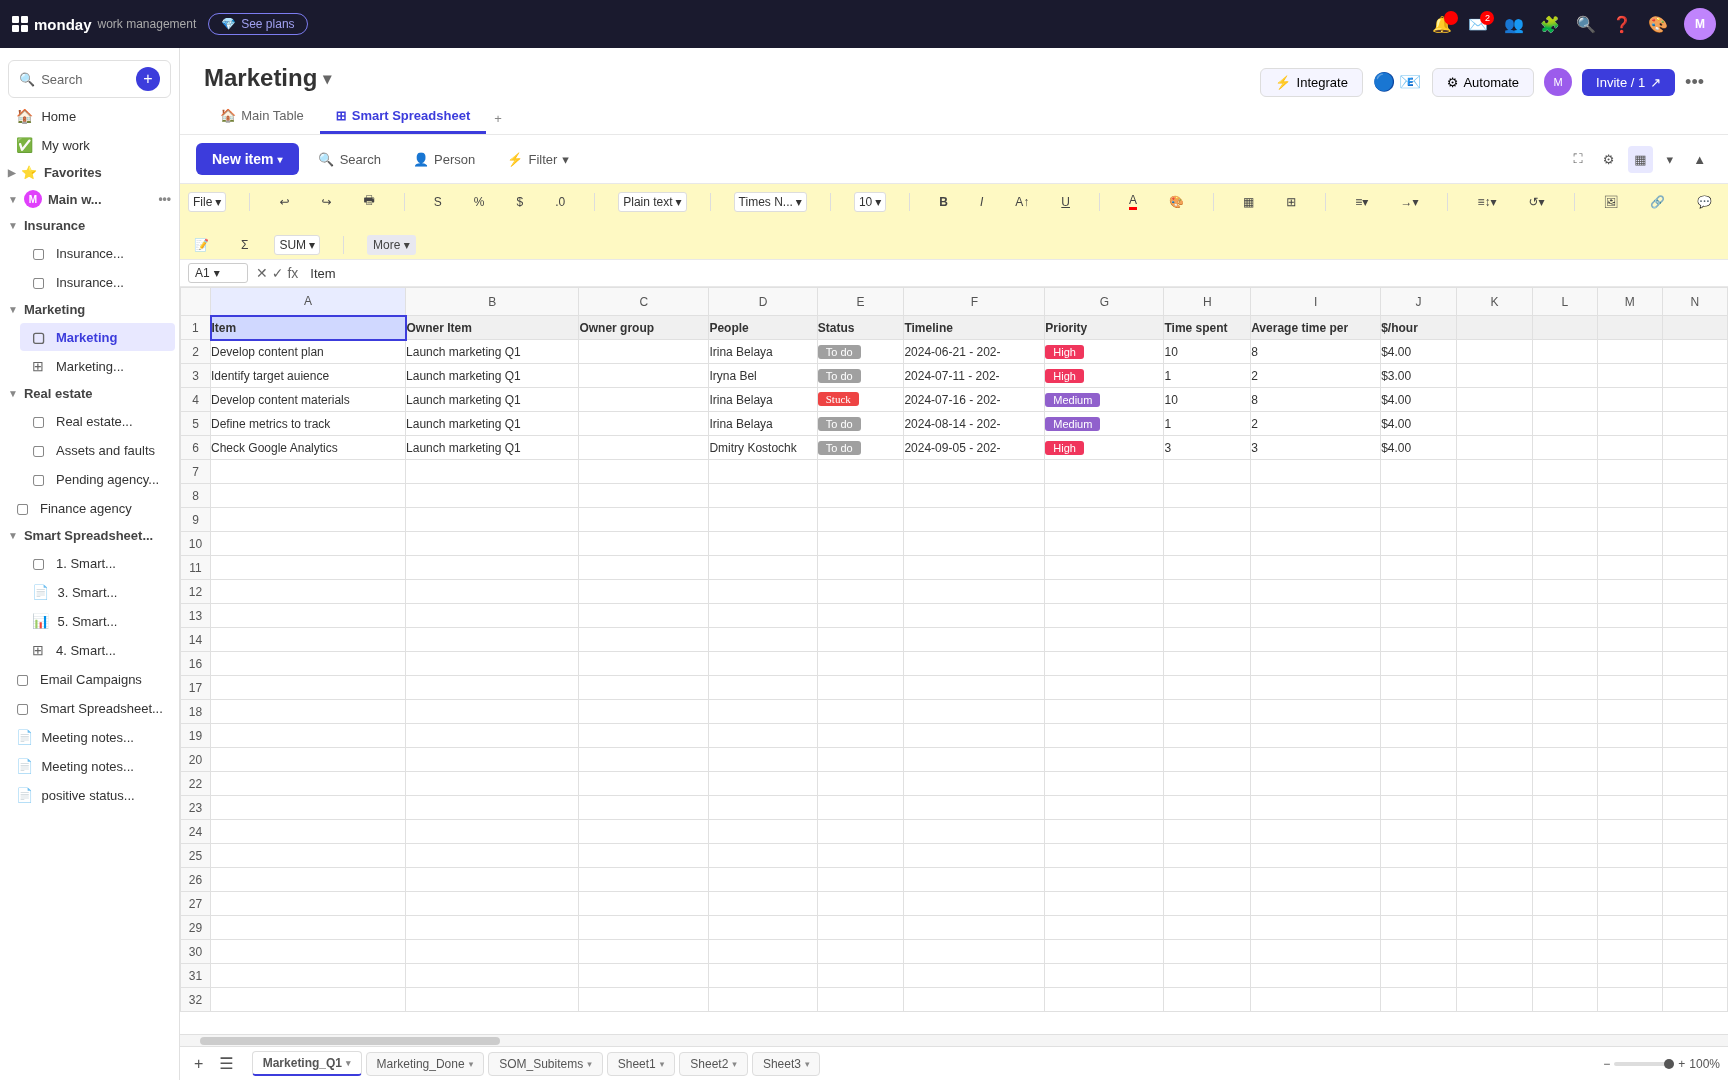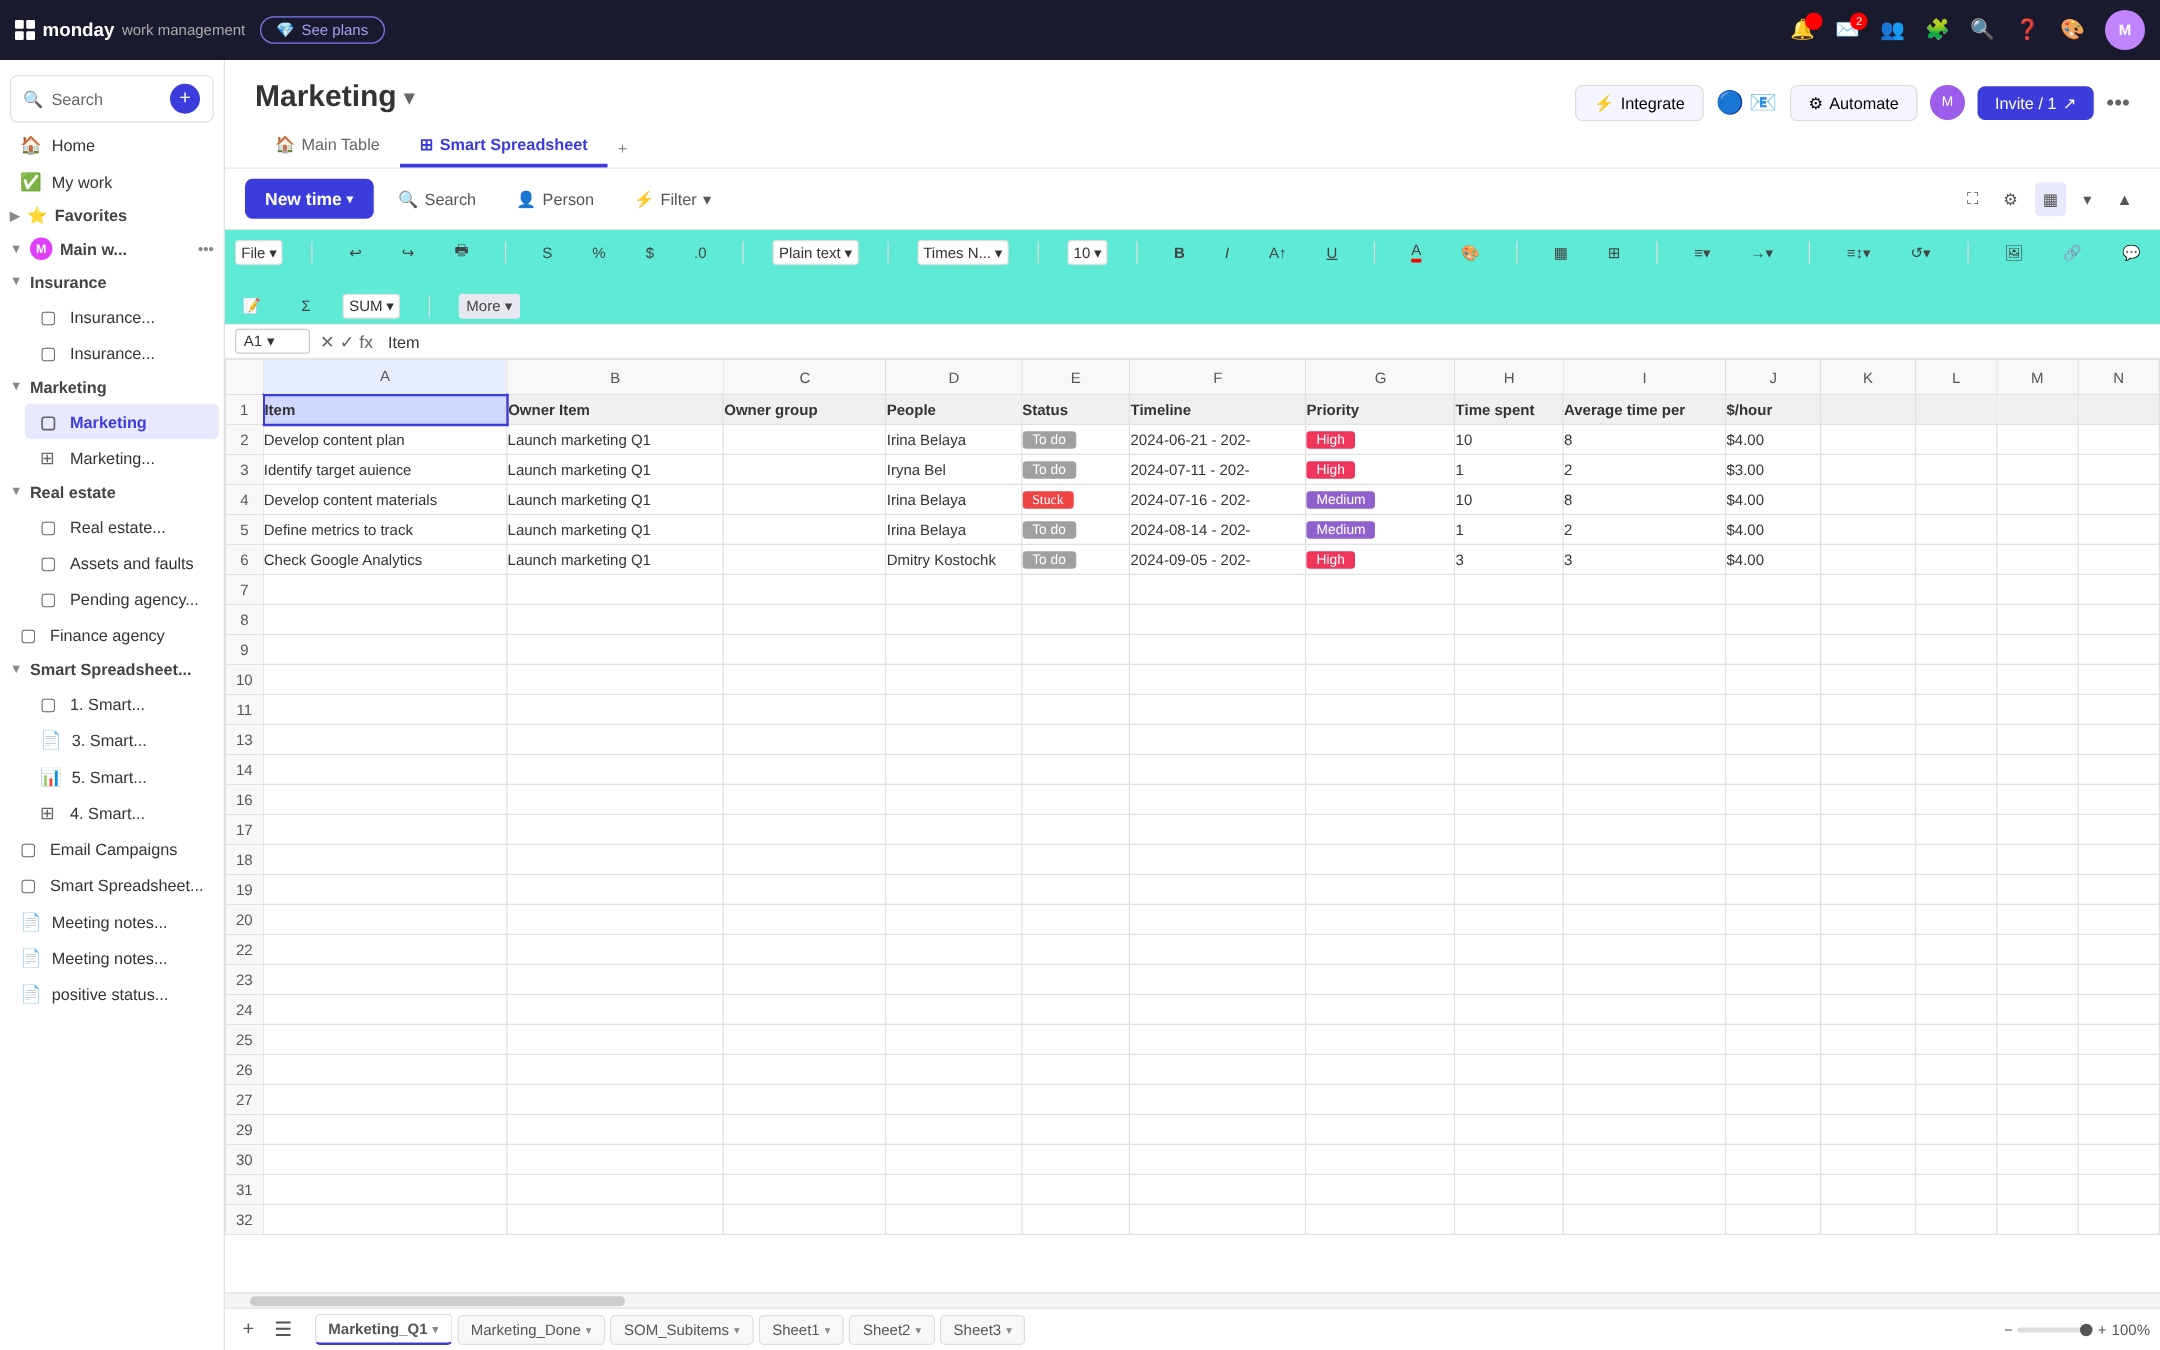--- a/index.html
+++ b/index.html
@@ -46,21 +46,21 @@
     .toolbar-right { margin-left: auto; display: flex; align-items: center; gap: 8px; }
     .toolbar-icon-btn { padding: 6px; cursor: pointer; color: #555; border-radius: 4px; }
 
     
     .formula-bar { display: flex; align-items: center; padding: 3px 8px; border-bottom: 1px solid #e8e8e8; background: #fff; gap: 8px; }
     .cell-ref { min-width: 60px; border: 1px solid #ccc; border-radius: 3px; padding: 2px 6px; font-size: 12px; color: #333; display: flex; align-items: center; gap: 4px; }
     .formula-actions { display: flex; gap: 4px; color: #666; font-size: 14px; }
     .formula-content { flex: 1; font-size: 13px; color: #333; padding: 2px 4px; }
 
     
-    .fmt-toolbar { display: flex; align-items: center; gap: 20px; padding: 4px 8px; border-bottom: 1px solid #e8e8e8; background: #5eead4; flex-wrap: wrap; }
+    .fmt-toolbar { display: flex; align-items: center; gap: 20px; padding: 4px 8px; border-bottom: 1px solid #e8e8e8; background: #fef9c3; flex-wrap: wrap; }
     .fmt-btn { padding: 3px 6px; cursor: pointer; color: #444; border-radius: 3px; font-size: 12px; border: none; background: none; }
     .fmt-select { border: 1px solid #ddd; border-radius: 3px; padding: 2px 4px; font-size: 12px; color: #333; cursor: pointer; background: #fff; display: flex; align-items: center; gap: 3px; }
     .fmt-divider { width: 1px; height: 18px; background: #ddd; margin: 0 3px; }
     .fmt-btn.bold { font-weight: 700; }
     .fmt-btn.italic { font-style: italic; }
 
     
     .spreadsheet-container { flex: 1; overflow: auto; position: relative; }
     .spreadsheet { border-collapse: collapse; width: 100%; min-width: 1400px; }
     .spreadsheet th, .spreadsheet td { border: 1px solid #e0e0e0; padding: 0; font-size: 12px; }
@@ -284,21 +284,21 @@
       <div class="tab active">
         <span>⊞</span>
         <span>Smart Spreadsheet</span>
       </div>
       <div class="tab-add">+</div>
     </div>
   </div>
 
   <div class="toolbar">
     <button class="new-item-btn">
-      <span>New time</span>
+      <span>New item</span>
       <span class="dropdown-arrow">▾</span>
     </button>
     <div class="toolbar-btn">
       <span>🔍</span>
       <span>Search</span>
     </div>
     <div class="toolbar-btn">
       <span>👤</span>
       <span>Person</span>
     </div>
@@ -592,20 +592,37 @@
             <td class="cell" style="min-width: 110px; max-width: 110px;"></td>
             <td class="cell" style="min-width: 80px; max-width: 80px;"></td>
             <td class="cell" style="min-width: 120px; max-width: 120px;"></td>
             <td class="cell" style="min-width: 70px; max-width: 70px;"></td>
             <td class="cell" style="min-width: 70px; max-width: 70px;"></td>
             <td class="cell" style="min-width: 60px; max-width: 60px;"></td>
             <td class="cell" style="min-width: 60px; max-width: 60px;"></td>
             <td class="cell" style="min-width: 60px; max-width: 60px;"></td>
           </tr>
           <tr>
+            <td class="row-header">12</td>
+            <td class="cell" style="min-width: 180px; max-width: 180px;"></td>
+            <td class="cell" style="min-width: 160px; max-width: 160px;"></td>
+            <td class="cell" style="min-width: 120px; max-width: 120px;"></td>
+            <td class="cell" style="min-width: 100px; max-width: 100px;"></td>
+            <td class="cell" style="min-width: 80px; max-width: 80px;"></td>
+            <td class="cell" style="min-width: 130px; max-width: 130px;"></td>
+            <td class="cell" style="min-width: 110px; max-width: 110px;"></td>
+            <td class="cell" style="min-width: 80px; max-width: 80px;"></td>
+            <td class="cell" style="min-width: 120px; max-width: 120px;"></td>
+            <td class="cell" style="min-width: 70px; max-width: 70px;"></td>
+            <td class="cell" style="min-width: 70px; max-width: 70px;"></td>
+            <td class="cell" style="min-width: 60px; max-width: 60px;"></td>
+            <td class="cell" style="min-width: 60px; max-width: 60px;"></td>
+            <td class="cell" style="min-width: 60px; max-width: 60px;"></td>
+          </tr>
+          <tr>
             <td class="row-header">13</td>
             <td class="cell" style="min-width: 180px; max-width: 180px;"></td>
             <td class="cell" style="min-width: 160px; max-width: 160px;"></td>
             <td class="cell" style="min-width: 120px; max-width: 120px;"></td>
             <td class="cell" style="min-width: 100px; max-width: 100px;"></td>
             <td class="cell" style="min-width: 80px; max-width: 80px;"></td>
             <td class="cell" style="min-width: 130px; max-width: 130px;"></td>
             <td class="cell" style="min-width: 110px; max-width: 110px;"></td>
             <td class="cell" style="min-width: 80px; max-width: 80px;"></td>
             <td class="cell" style="min-width: 120px; max-width: 120px;"></td>

